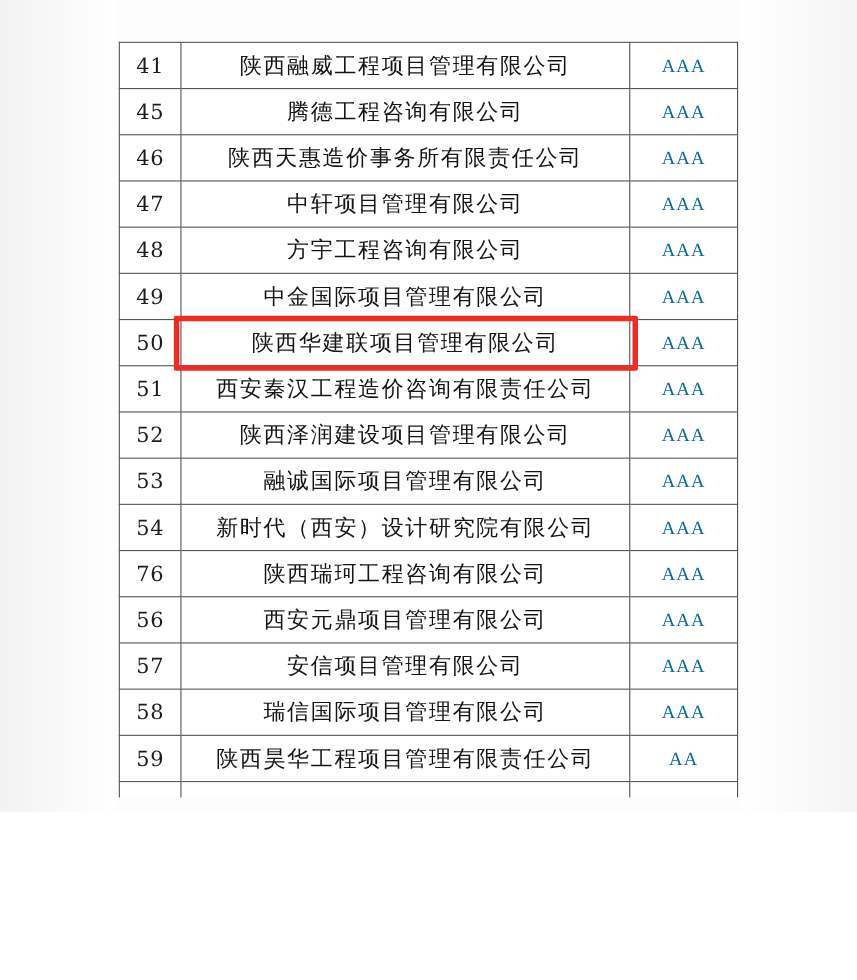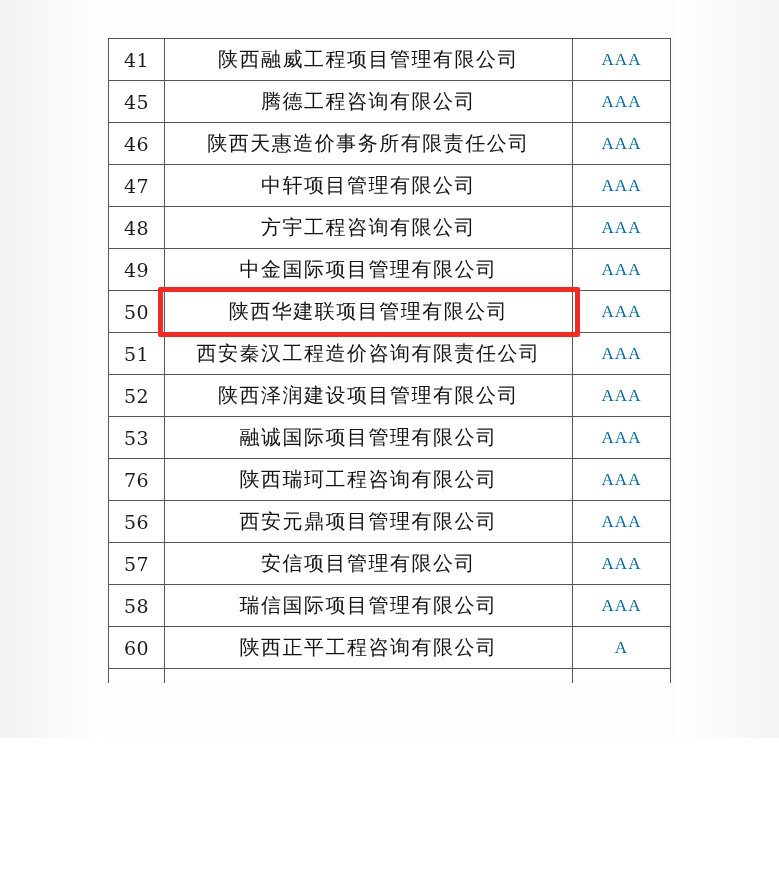--- a/index.html
+++ b/index.html
@@ -148,43 +148,48 @@
         <td class="cell-num">52</td>
         <td class="cell-name">陕西泽润建设项目管理有限公司</td>
         <td class="cell-grade">AAA</td>
       </tr>
       <tr>
         <td class="cell-num">53</td>
         <td class="cell-name">融诚国际项目管理有限公司</td>
         <td class="cell-grade">AAA</td>
       </tr>
       <tr>
+        <td class="cell-num">54</td>
+        <td class="cell-name">新时代（西安）设计研究院有限公司</td>
+        <td class="cell-grade">AAA</td>
+      </tr>
+      <tr>
         <td class="cell-num">76</td>
         <td class="cell-name">陕西瑞珂工程咨询有限公司</td>
         <td class="cell-grade">AAA</td>
       </tr>
       <tr>
         <td class="cell-num">56</td>
         <td class="cell-name">西安元鼎项目管理有限公司</td>
         <td class="cell-grade">AAA</td>
       </tr>
       <tr>
         <td class="cell-num">57</td>
         <td class="cell-name">安信项目管理有限公司</td>
         <td class="cell-grade">AAA</td>
       </tr>
       <tr>
         <td class="cell-num">58</td>
         <td class="cell-name">瑞信国际项目管理有限公司</td>
         <td class="cell-grade">AAA</td>
       </tr>
       <tr>
-        <td class="cell-num">60</td>
-        <td class="cell-name">陕西正平工程咨询有限公司</td>
-        <td class="cell-grade">A</td>
+        <td class="cell-num">59</td>
+        <td class="cell-name">陕西昊华工程项目管理有限责任公司</td>
+        <td class="cell-grade">AA</td>
       </tr>
       <tr class="partial-row">
         <td class="cell-num"></td>
         <td class="cell-name"></td>
         <td class="cell-grade"></td>
       </tr>
     </tbody>
   </table>
 
   <div class="highlight-box" id="highlight" style="left: 157.5px; top: 286.5px; width: 422px; height: 50px; border-color: rgb(239, 43, 35);"></div>

